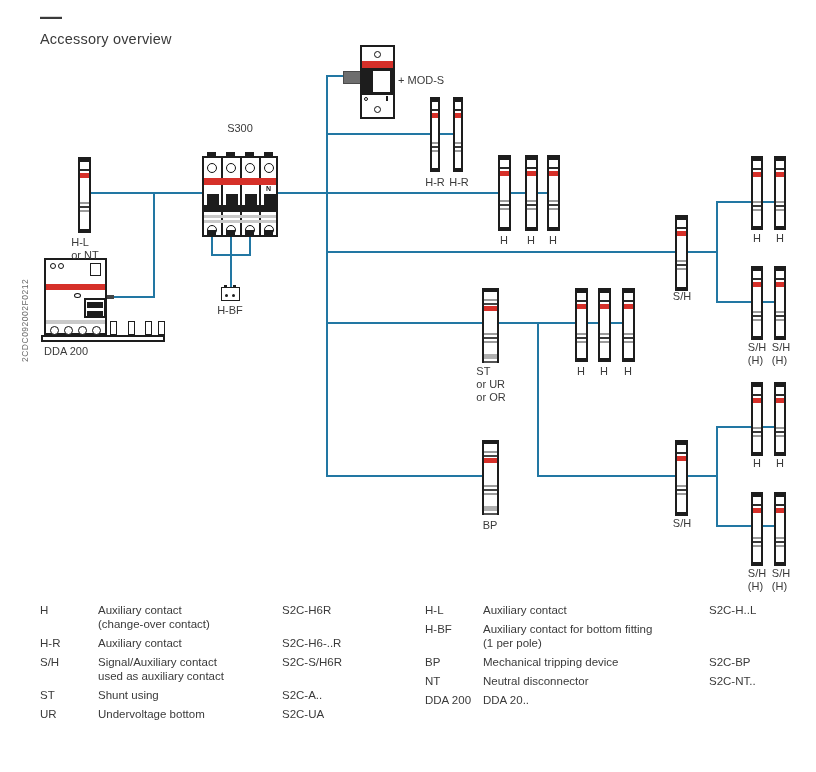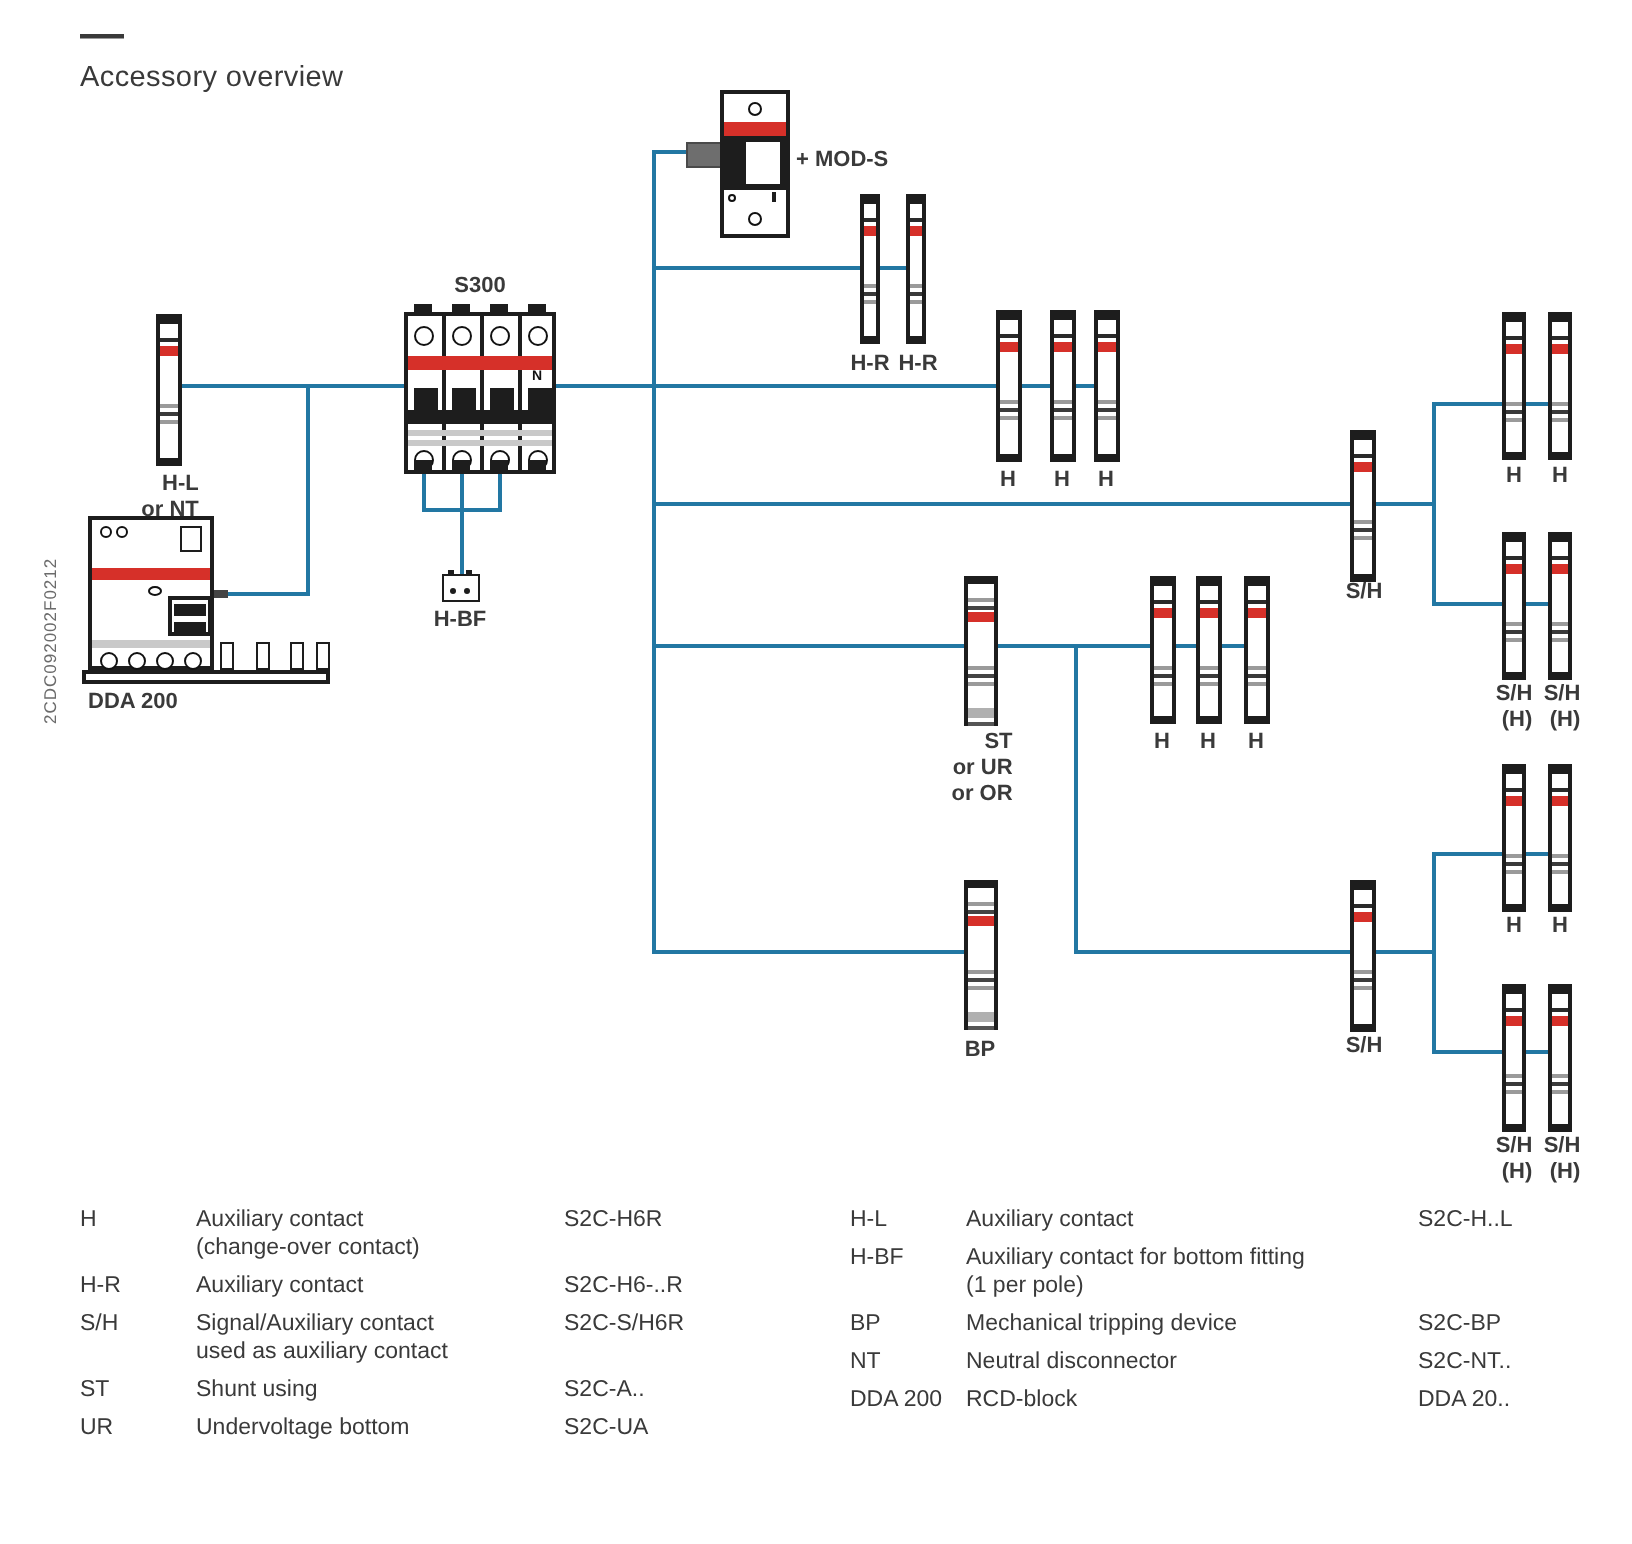--- a/index.html
+++ b/index.html
@@ -29,22 +29,22 @@
   .h74{height:74px;}
   .accw{position:absolute;box-sizing:border-box;width:17px;height:75px;background-color:#fff;
     border-left:2px solid var(--dark);border-right:2px solid var(--dark);
     background-repeat:no-repeat;background-position:bottom,top;background-size:100% 12px,100% 60px;
     background-image:
       linear-gradient(to top,#555 0 2px,#fff 2px 4px,#b0b0b0 4px 9px,#fff 9px 12px),
       linear-gradient(to bottom,var(--dark) 0 4px,#fff 4px 11px,#9a9a9a 11px 13px,#fff 13px 15px,
         #444 15px 17px,#fff 17px 18px,var(--red) 18px 23px,#fff 23px 45px,#9a9a9a 45px 47px,
         #fff 47px 49px,#444 49px 51px,#fff 51px 53px,#9a9a9a 53px 55px,#fff 55px 60px);}
   
-  .dlab{position:absolute;font-size:11px;font-weight:bold;line-height:13px;color:var(--text);
-    white-space:pre-line;text-align:right;}
+  .dlab{position:absolute;font-size:11px;font-weight:normal;line-height:13px;color:var(--text);
+    white-space:pre-line;text-align:left;}
   .dlab.c{transform:translateX(-50%);}
   
   .cmp{position:absolute;}
   .box{position:absolute;box-sizing:border-box;background:#fff;border:2px solid var(--dark);}
   .fill{position:absolute;background:var(--dark);}
   .redbar{position:absolute;background:var(--red);}
   .graybar{position:absolute;background:#c9c9c9;}
   .circ{position:absolute;box-sizing:border-box;border:1.5px solid #111;border-radius:50%;background:#fff;}
   
   .legend{position:absolute;display:flex;flex-direction:column;gap:5px;font-size:11.5px;line-height:14px;}
@@ -182,21 +182,21 @@
       <div class="redbar" style="left:0;top:14px;width:31px;height:7px"></div>
       <div class="fill" style="left:0;top:21px;width:31px;height:27px">
         <div style="position:absolute;left:11px;top:3px;width:17px;height:21px;background:#fff"></div>
       </div>
       <div class="circ" style="left:2px;top:50px;width:4px;height:4px;border-width:1px"></div>
       <div class="fill" style="left:24px;top:49px;width:2px;height:5px"></div>
       <div class="circ" style="left:12px;top:59px;width:7px;height:7px"></div>
     </div>
   </div>
 
-  <div class="dlab c" style="left:240px;top:137px">S300</div>
+  <div class="dlab c" style="left:240px;top:122px">S300</div>
   <div class="dlab c" style="left:85px;top:236px">H-L
 or NT</div>
   <div class="dlab c" style="left:230px;top:304px">H-BF</div>
   <div class="dlab" style="left:44px;top:345px">DDA 200</div>
   <div class="dlab" style="left:398px;top:74px">+ MOD-S</div>
   <div class="dlab c" style="left:435px;top:176px">H-R</div>
   <div class="dlab c" style="left:459px;top:176px">H-R</div>
   <div class="dlab c" style="left:504px;top:234px">H</div>
   <div class="dlab c" style="left:531px;top:234px">H</div>
   <div class="dlab c" style="left:553px;top:234px">H</div>
@@ -268,19 +268,18 @@
       <span class="desc">Mechanical tripping device</span>
       <span class="code">S2C-BP</span>
     </div>
     <div class="lrow">
       <span class="term">NT</span>
       <span class="desc">Neutral disconnector</span>
       <span class="code">S2C-NT..</span>
     </div>
     <div class="lrow">
       <span class="term">DDA 200</span>
-      <span class="desc">RCD-block</span>
       <span class="code">DDA 20..</span>
     </div>
   </div>
 
 
 </div>
 
 </body></html>

